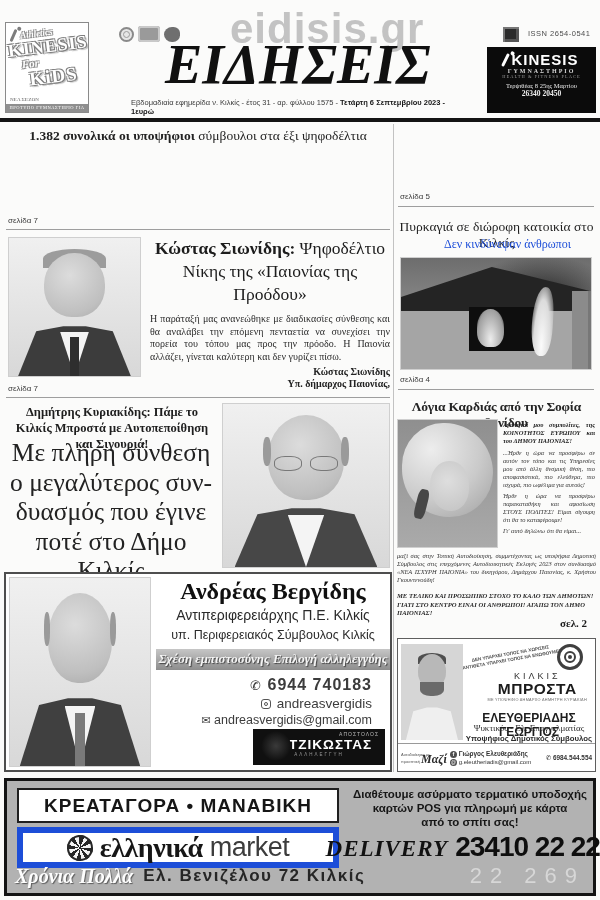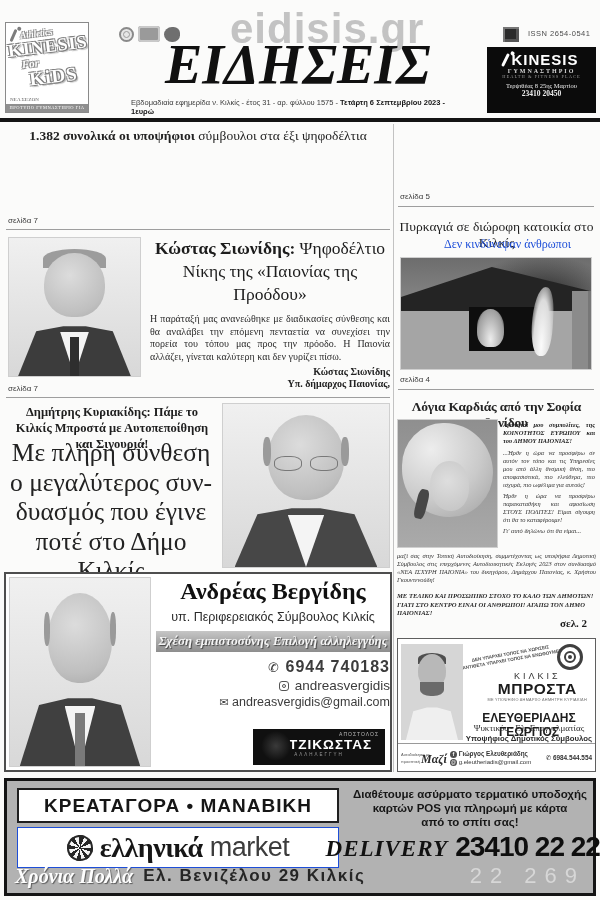--- a/index.html
+++ b/index.html
@@ -90,21 +90,21 @@
   .pref-rC { left:560px; top:617px; font-weight:bold; font-size:11px; font-family:"Liberation Serif",serif; color:#1a1a1a; }
 
   
   .verg-ad { left:4px; top:572px; width:388px; height:200px; border:2px solid #4e4e4e; background:#fff; }
   .verg-photo { position:absolute; left:3px; top:3px; width:142px; height:190px; }
   .verg-zone { position:absolute; left:150px; top:4px; width:234px; text-align:center; }
   .verg-name { font-size:24px; font-weight:bold; color:#101010; }
   .verg-role1 { font-size:14px; margin-top:2px; color:#2a2a2a; }
   .verg-role2 { font-size:12.5px; margin-top:5px; color:#2a2a2a; }
   .verg-slogan { margin-top:7px; padding:2px 0 3px; background:linear-gradient(#c6c6c6,#8d8d8d); font-style:italic; font-weight:bold; font-size:13px; color:#f4f4f4; text-shadow:1px 1px 1px #444; }
-  .verg-contacts { margin-top:6px; text-align:right; padding-right:0; font-family:"Liberation Sans",sans-serif; color:#3c3c3c; }
+  .verg-contacts { margin-top:6px; text-align:right; padding-right:18px; font-family:"Liberation Sans",sans-serif; color:#3c3c3c; }
   .verg-phone { font-size:16px; font-weight:bold; letter-spacing:1px; }
   .verg-social { font-size:13.5px; margin-top:2px; }
   .verg-email { font-size:12.5px; margin-top:2px; }
   .ic-phone { font-family:"DejaVu Sans",sans-serif; font-size:13px; }
   .ic-insta { display:inline-block; width:10px; height:10px; border:1.5px solid #555; border-radius:3px; position:relative; vertical-align:-1px; margin-right:2px; }
   .ic-insta:after { content:""; position:absolute; inset:2px; border-radius:50%; border:1px solid #555; }
   .ic-mail { font-family:"DejaVu Sans",sans-serif; font-size:11px; }
   .tzitzi-box { position:absolute; right:5px; bottom:5px; width:132px; height:36px; background:#101010; color:#fff; text-align:center; overflow:hidden; }
   .tzitzi-top { font-size:5px; color:#bbb; text-align:right; padding:2px 6px 0 0; letter-spacing:1px; font-family:"Liberation Sans",sans-serif; }
   .tzitzi-name { font-size:13.5px; font-weight:bold; letter-spacing:1px; font-family:"Liberation Sans",sans-serif; }
@@ -131,21 +131,21 @@
   .mpro-mid { flex:1; line-height:8px; }
   .mpro-fb { font-size:6.4px; font-weight:bold; color:#333; }
   .mpro-em { font-size:6px; color:#333; }
   .mpro-tel { font-size:6.4px; font-weight:bold; color:#333; white-space:nowrap; }
   .ic-fb { display:inline-block; width:7px; height:7px; border-radius:50%; background:#4e4e4e; color:#fff; font-size:5.5px; line-height:7px; text-align:center; font-weight:bold; }
   .ic-at { display:inline-block; width:7px; height:7px; border-radius:50%; background:#4e4e4e; color:#fff; font-size:5px; line-height:7px; text-align:center; }
 
   
   .market-ad { left:4px; top:778px; width:592px; height:118px; border:3px solid #141414; background:#b2b2b2; font-family:"Liberation Sans",sans-serif;padding-left:24px; }
   .mk-box1 { position:absolute; left:10px; top:7px; width:322px; height:35px; background:#fff; border:2px solid #1f1f1f; display:flex; align-items:center; justify-content:center; font-size:19px; font-weight:bold; letter-spacing:1px; color:#161616; }
-  .mk-box2 { position:absolute; left:10px; top:46px; width:322px; height:41px; background:#fff; border:1px solid #1d4ed8; display:flex; align-items:center; justify-content:center; gap:7px; }
+  .mk-box2 { position:absolute; left:10px; top:46px; width:322px; height:41px; background:#fff; border:6px solid #1d4ed8; display:flex; align-items:center; justify-content:center; gap:7px; }
   .mk-logo { width:26px; height:26px; border-radius:50%; background:repeating-conic-gradient(#262626 0 22deg,#f2f2f2 22deg 44deg); box-shadow:inset 0 0 0 2px #262626; }
   .mk-brand-b { font-family:"Liberation Serif",serif; font-size:28px; font-weight:bold; color:#161616; letter-spacing:-.5px; }
   .mk-brand-l { font-size:27px; color:#3c3c3c; letter-spacing:-.5px; }
   .mk-poslines { position:absolute; left:338px; top:6px; width:250px; text-align:center; font-size:11.5px; font-weight:bold; line-height:14px; color:#161616; }
   .mk-delrow { position:absolute; left:336px; top:50px; width:254px; display:flex; align-items:baseline; justify-content:center; gap:7px; white-space:nowrap; }
   .mk-delivery { font-family:"Liberation Serif",serif; font-style:italic; font-weight:bold; font-size:23px; color:#111; letter-spacing:1px; }
   .mk-phone { font-size:28px; font-weight:bold; color:#0e0e0e; letter-spacing:-1px; }
   .mk-bottom { position:absolute; left:8px; right:8px; bottom:4px; height:26px; display:flex; align-items:center; gap:10px; }
   .mk-wish { font-family:"Liberation Serif",serif; font-style:italic; font-weight:bold; font-size:20px; color:#fdfdfd; text-shadow:1px 1px 1px #5c5c5c; }
   .mk-addr { font-size:17px; font-weight:bold; letter-spacing:1.5px; color:#262626; flex:1; }
@@ -211,21 +211,21 @@
   <div class="abs issn san">ISSN 2654-0541</div>
 
   <div class="abs gym-box">
     <div class="gym-brandrow">
       <span class="gym-fig"></span>
       <span class="gym-name">KINESIS</span>
     </div>
     <div class="gym-l1">ΓΥΜΝΑΣΤΗΡΙΟ</div>
     <div class="gym-l2">HEALTH &amp; FITNESS PLACE</div>
     <div class="gym-l3">Τερψιθέας 8 25ης Μαρτίου</div>
-    <div class="gym-l4">23410 20450</div>
+    <div class="gym-l4">26340 20450</div>
   </div>
 
   <div class="abs thick-rule"></div>
 
   <div class="abs kicker ctr"><b>1.382 συνολικά οι υποψήφιοι</b><span> σύμβουλοι στα έξι ψηφοδέλτια</span></div>
   <div class="abs pref pref-lead">σελίδα 7</div>
   <div class="abs hrule hr1"></div>
 
   <div class="portrait a2-photo">
     <div class="p-hair"></div>
@@ -311,20 +311,21 @@
       <div class="p-sidehair" style="top:18%;">
           <i></i>
           <i></i>
         </div>
       <div class="p-suit" style="background:#404040;"></div>
       <div class="p-shirt"></div>
       <div class="p-tie" style="background:#7a7a7a;"></div>
     </div>
     <div class="verg-zone">
       <div class="verg-name">Ανδρέας Βεργίδης</div>
+      <div class="verg-role1 san">Αντιπεριφερειάρχης Π.Ε. Κιλκίς</div>
       <div class="verg-role2 san">υπ. Περιφερειακός Σύμβουλος Κιλκίς</div>
       <div class="verg-slogan">Σχέση εμπιστοσύνης  Επιλογή αλληλεγγύης</div>
       <div class="verg-contacts">
         <div class="verg-phone"><span class="ic-phone">✆</span> <span>6944 740183</span></div>
         <div class="verg-social"><span class="ic-insta"></span> <span>andreasvergidis</span></div>
         <div class="verg-email"><span class="ic-mail">✉</span> <span>andreasvergidis@gmail.com</span></div>
       </div>
     </div>
     <div class="tzitzi-box">
       <div class="tzitzi-em"></div>
@@ -375,18 +376,18 @@
       <div>Διαθέτουμε ασύρματο τερματικό υποδοχής</div>
       <div>καρτών POS για πληρωμή με κάρτα</div>
       <div>από το σπίτι σας!</div>
     </div>
     <div class="mk-delrow">
       <span class="mk-delivery">DELIVERY</span>
       <span class="mk-phone">23410 22 229</span>
     </div>
     <div class="mk-bottom">
       <span class="mk-wish">Χρόνια Πολλά</span>
-      <span class="mk-addr">Ελ. Βενιζέλου 29 Κιλκίς</span>
+      <span class="mk-addr">Ελ. Βενιζέλου 72 Κιλκίς</span>
       <span class="mk-faint">22  269</span>
     </div>
   </div>
 
 </div>
 
 </body></html>

